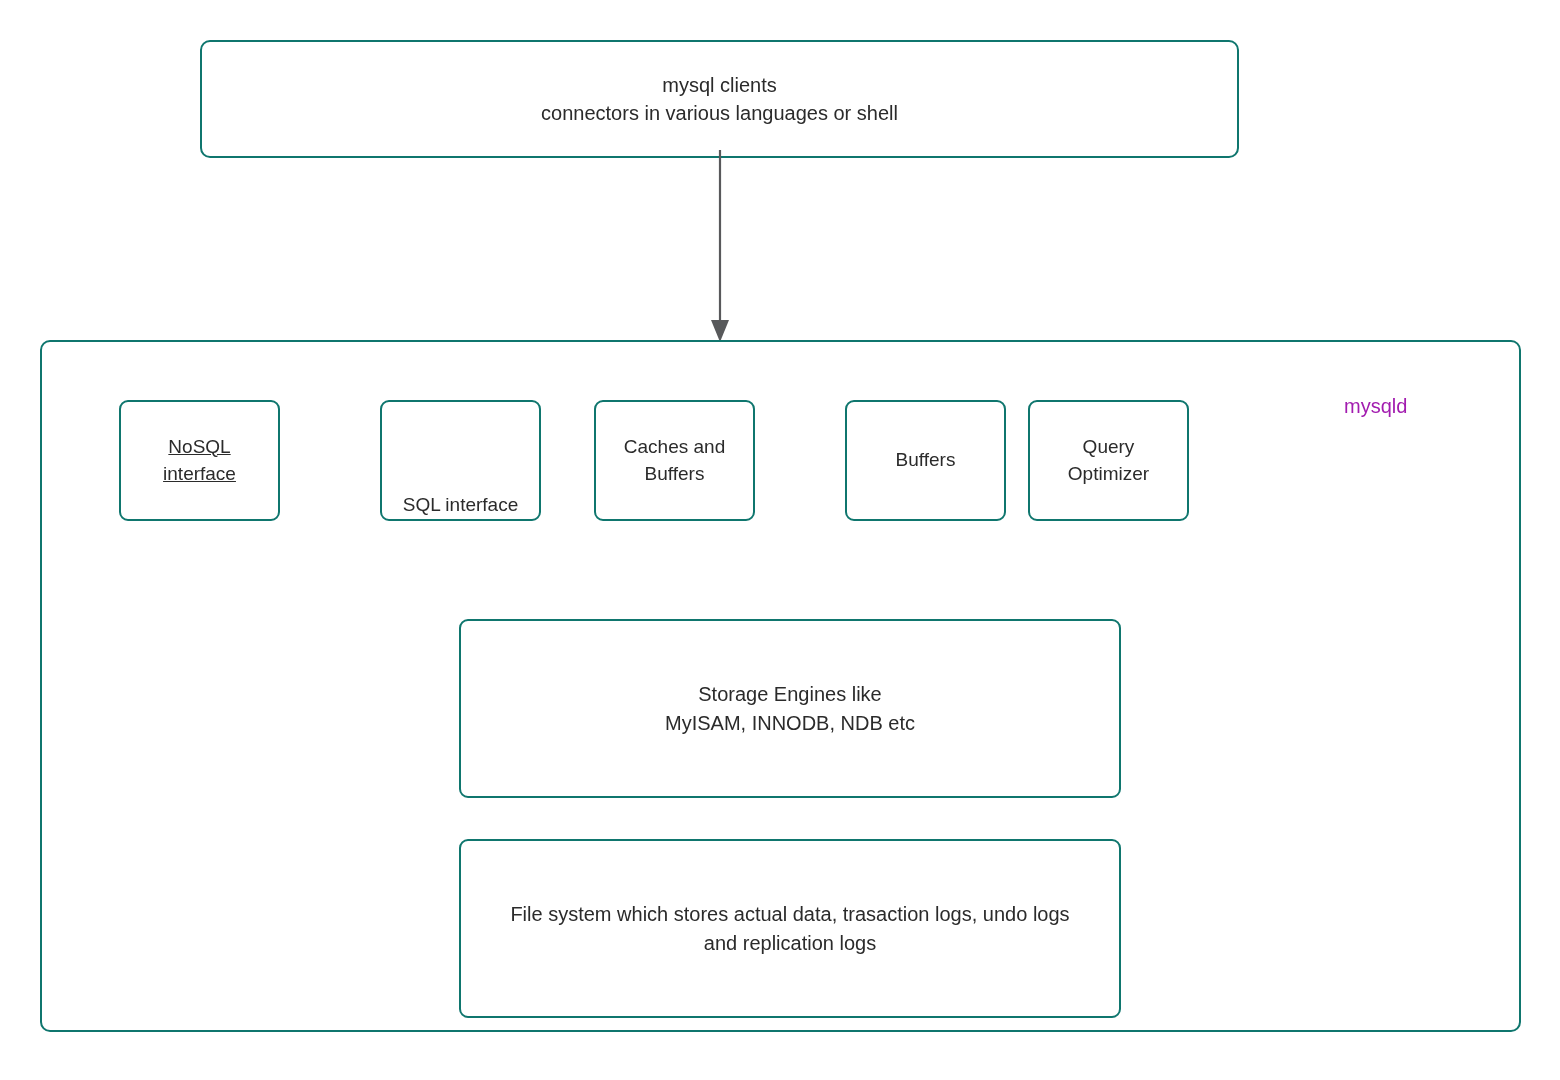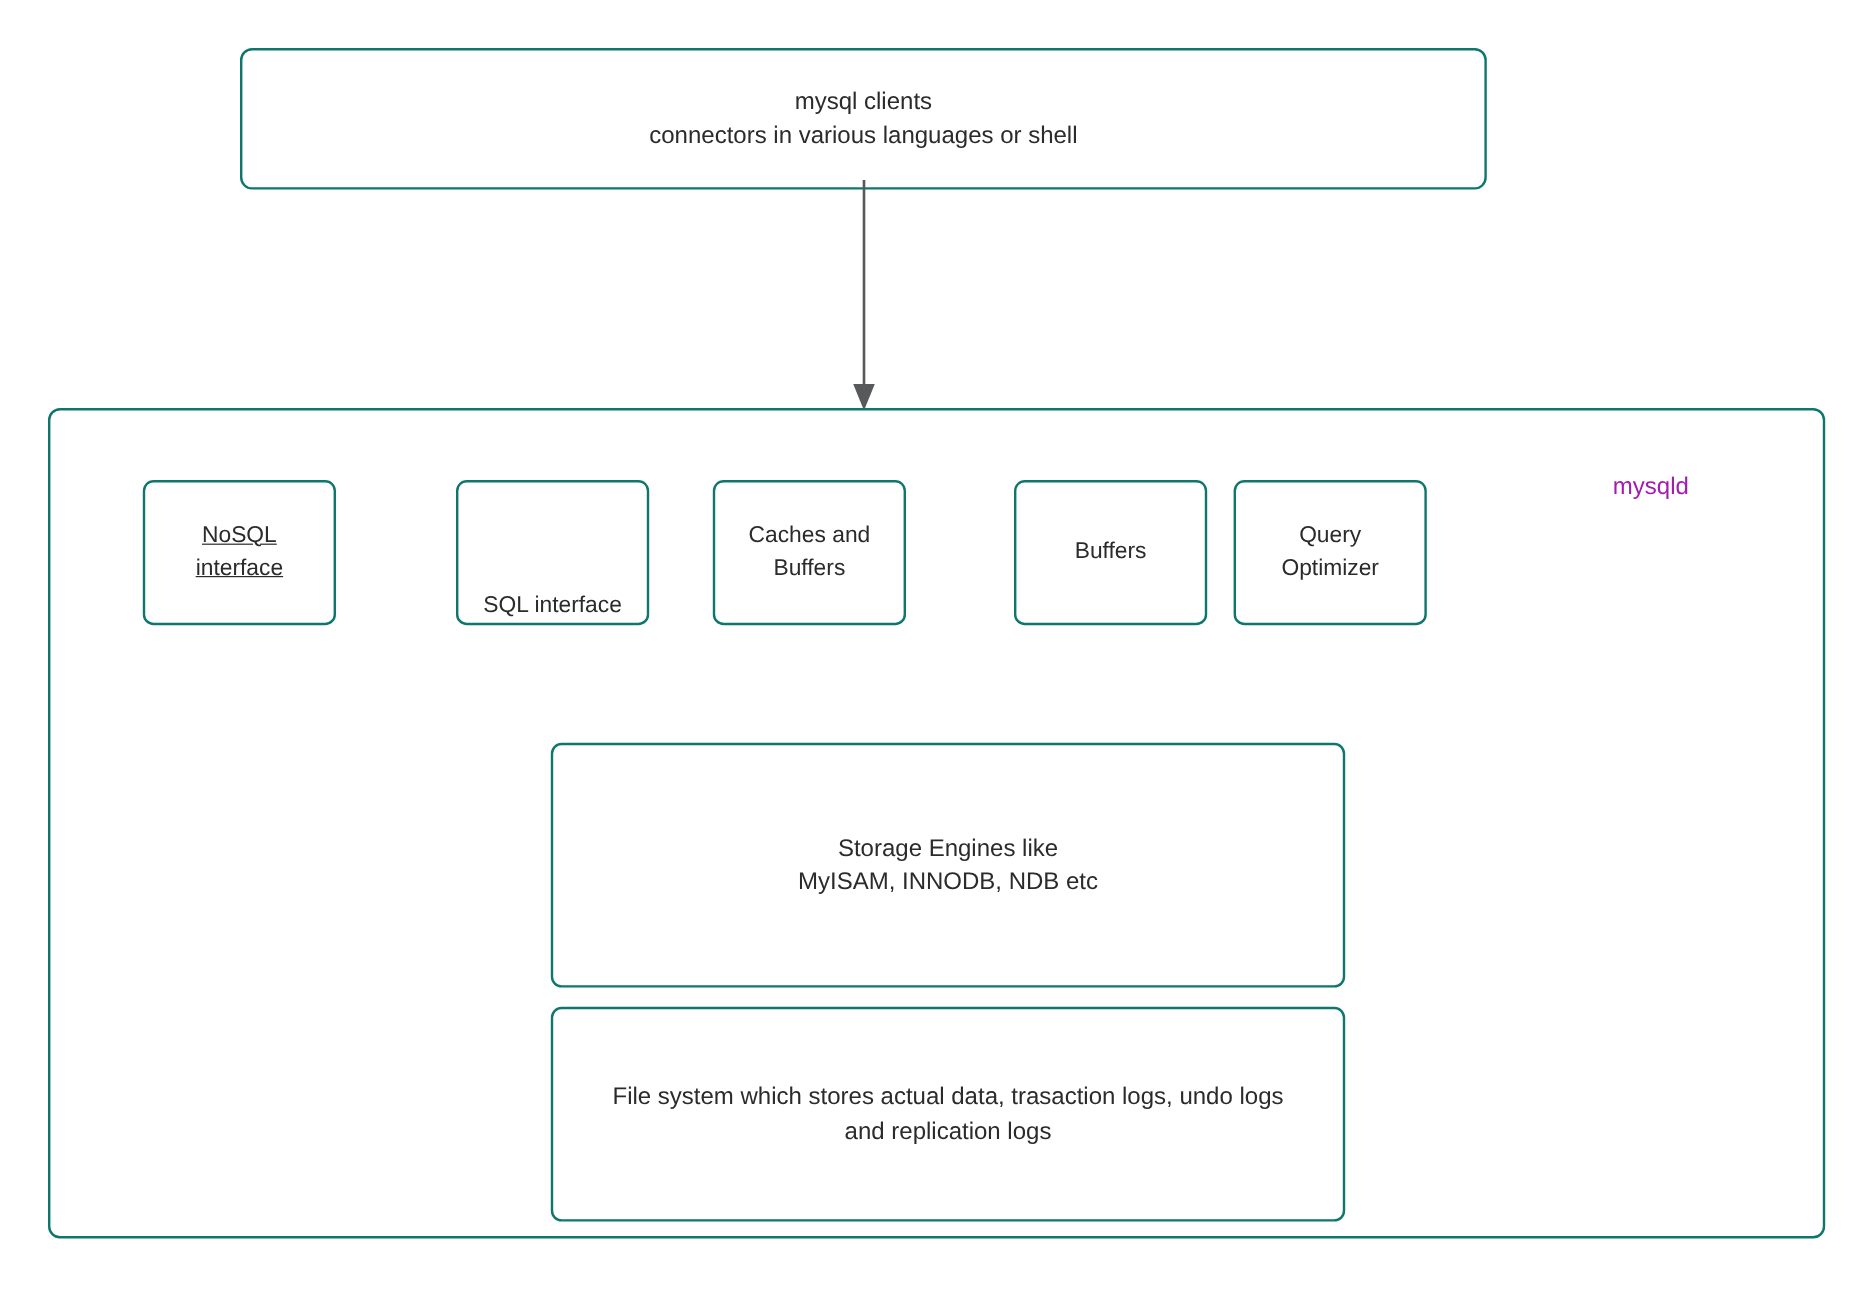--- a/index.html
+++ b/index.html
@@ -83,21 +83,21 @@
   #box-nosql      { left: 119px; text-decoration: underline; }
   #box-sql        { left: 380px; align-items: flex-end; }
   #box-caches     { left: 594px; }
   #box-parser     { left: 845px; }
   #box-optimizer  { left: 1028px; }
 
   #storage-box {
     left: 459px;
     top: 619px;
     width: 662px;
-    height: 204px;
+    height: 179px;
     font-size: 20px;
   }
 
   #filesystem-box {
     left: 459px;
     top: 839px;
     width: 662px;
     height: 179px;
     font-size: 20px;
   }

